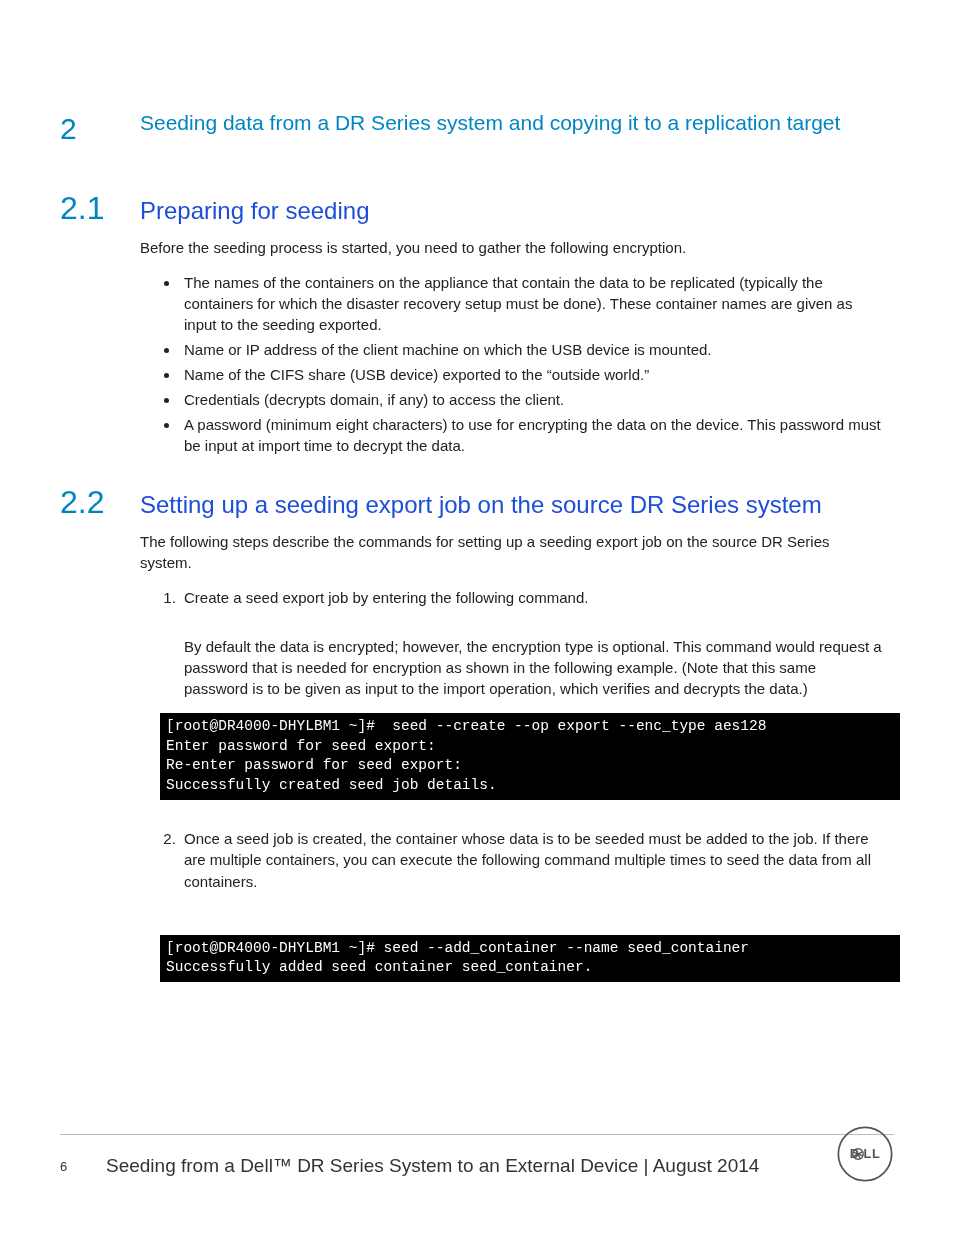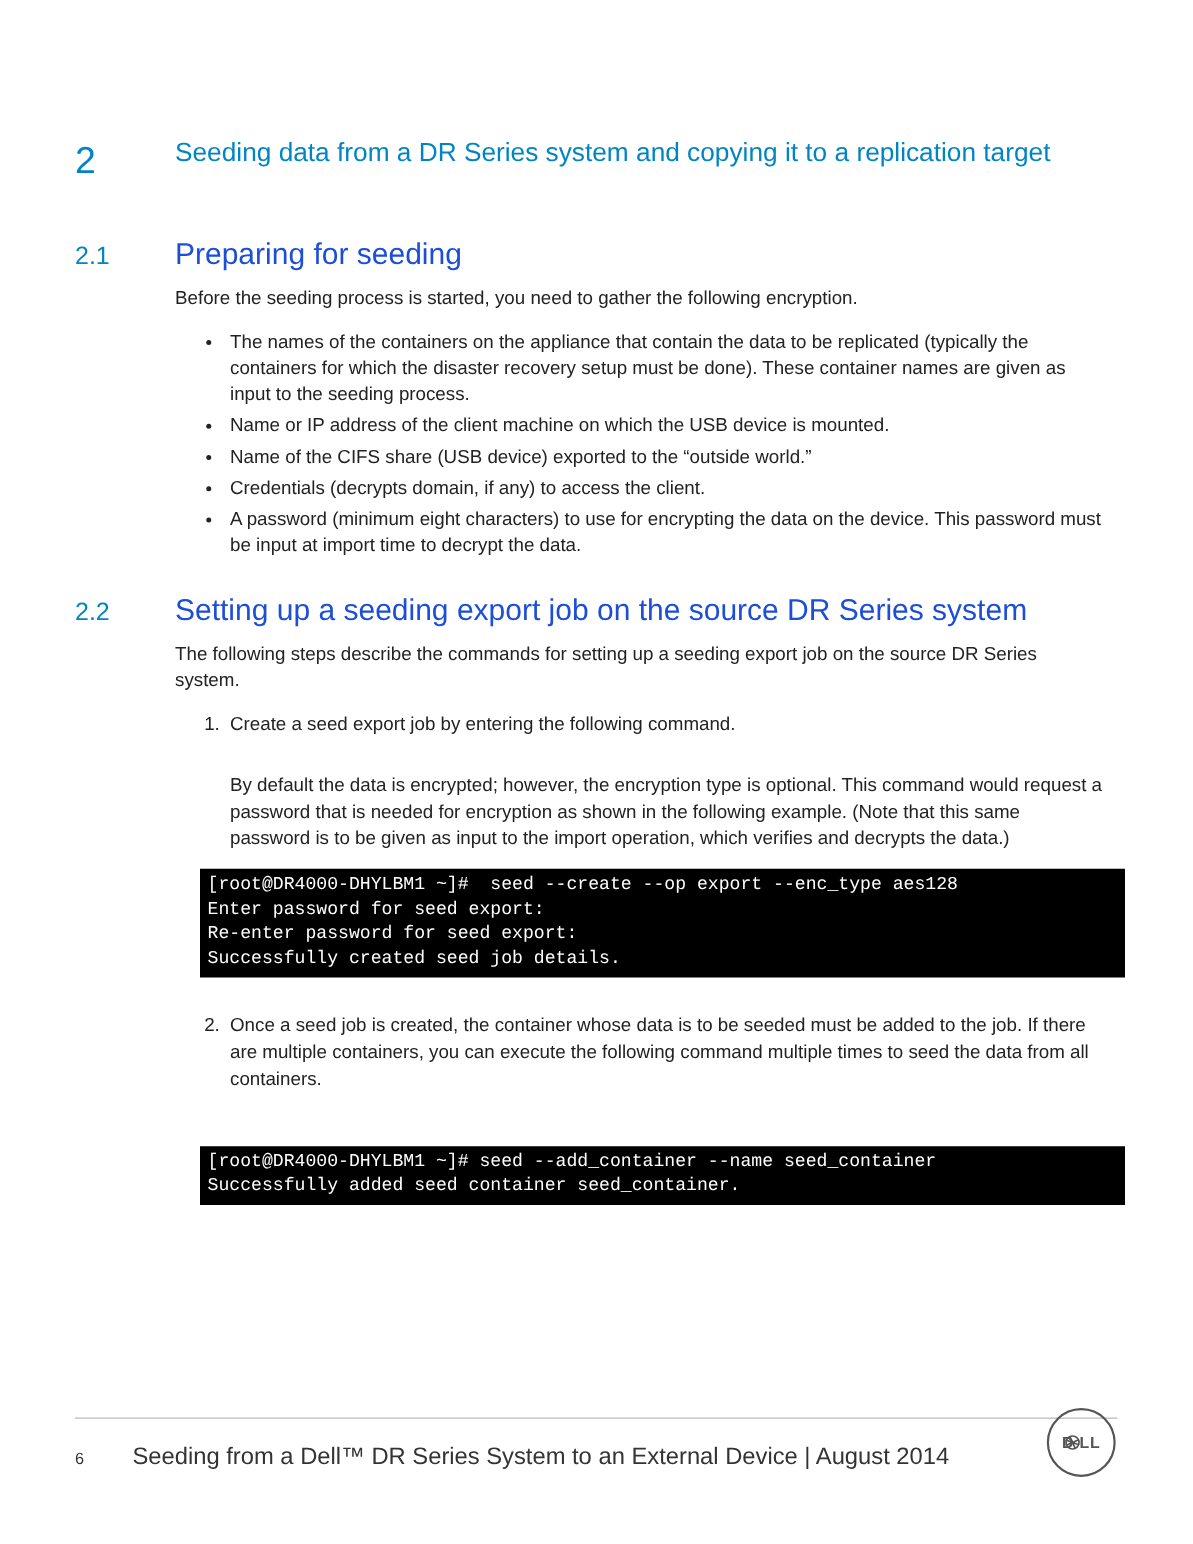--- a/index.html
+++ b/index.html
@@ -2,21 +2,21 @@
 <html><head>
 <meta charset="utf-8">
 <style>
   * { box-sizing: border-box; margin: 0; padding: 0; }
   html, body { width: 954px; height: 1235px; background: #fff; font-family: "Segoe UI", "Helvetica Neue", Arial, sans-serif; color: #222; }
   .page { position: relative; width: 954px; height: 1235px; padding: 110px 70px 0 60px; }
   .h1-row { display: flex; align-items: flex-start; margin-bottom: 42px; }
   .h1-num { width: 80px; flex: 0 0 80px; font-size: 30px; font-weight: 300; color: #0085c3; line-height: 1.25; }
   .h1-title { font-size: 21px; font-weight: 300; color: #0085c3; line-height: 1.25; }
   .h2-row { display: flex; align-items: baseline; margin-bottom: 10px; }
-  .h2-num { width: 80px; flex: 0 0 80px; font-size: 20px; font-weight: 300; color: #0085c3; }
+  .h2-num { width: 80px; flex: 0 0 80px; font-size: 32px; font-weight: 300; color: #0085c3; }
   .h2-title { font-size: 24px; font-weight: 300; color: #1d4ed8; }
   .body-indent { margin-left: 80px; }
   .para { font-size: 15px; line-height: 1.4; color: #222; margin-bottom: 14px; }
   ul.bullets { list-style: disc; margin: 0 0 28px 40px; }
   ul.bullets li { font-size: 15px; line-height: 1.4; margin-bottom: 4px; padding-left: 4px; }
   ol.steps { list-style: decimal; margin: 0 0 0 40px; }
   ol.steps > li { font-size: 15px; line-height: 1.45; margin-bottom: 28px; padding-left: 4px; }
   .step-sub { margin-top: 28px; }
   .term { background: #000; color: #fff; font-family: "Consolas", "Courier New", monospace; font-size: 14.5px; line-height: 1.35; padding: 4px 6px; white-space: pre; margin-top: 10px; margin-left: -24px; width: 740px; overflow: hidden; }
   .footer { position: absolute; left: 60px; right: 60px; bottom: 58px; border-top: 1px solid #bbb; padding-top: 20px; display: flex; align-items: center; }
@@ -35,21 +35,21 @@
     <div class="h1-title">Seeding data from a DR Series system and copying it to a replication target</div>
   </div>
 
   <div class="h2-row">
     <div class="h2-num">2.1</div>
     <div class="h2-title">Preparing for seeding</div>
   </div>
   <div class="body-indent">
     <p class="para">Before the seeding process is started, you need to gather the following encryption.</p>
     <ul class="bullets">
-      <li>The names of the containers on the appliance that contain the data to be replicated (typically the containers for which the disaster recovery setup must be done). These container names are given as input to the seeding process.</li>
+      <li>The names of the containers on the appliance that contain the data to be replicated (typically the containers for which the disaster recovery setup must be done). These container names are given as input to the seeding exported.</li>
       <li>Name or IP address of the client machine on which the USB device is mounted.</li>
       <li>Name of the CIFS share (USB device) exported to the “outside world.”</li>
       <li>Credentials (decrypts domain, if any) to access the client.</li>
       <li>A password (minimum eight characters) to use for encrypting the data on the device. This password must be input at import time to decrypt the data.</li>
     </ul>
   </div>
 
   <div class="h2-row">
     <div class="h2-num">2.2</div>
     <div class="h2-title">Setting up a seeding export job on the source DR Series system</div>

